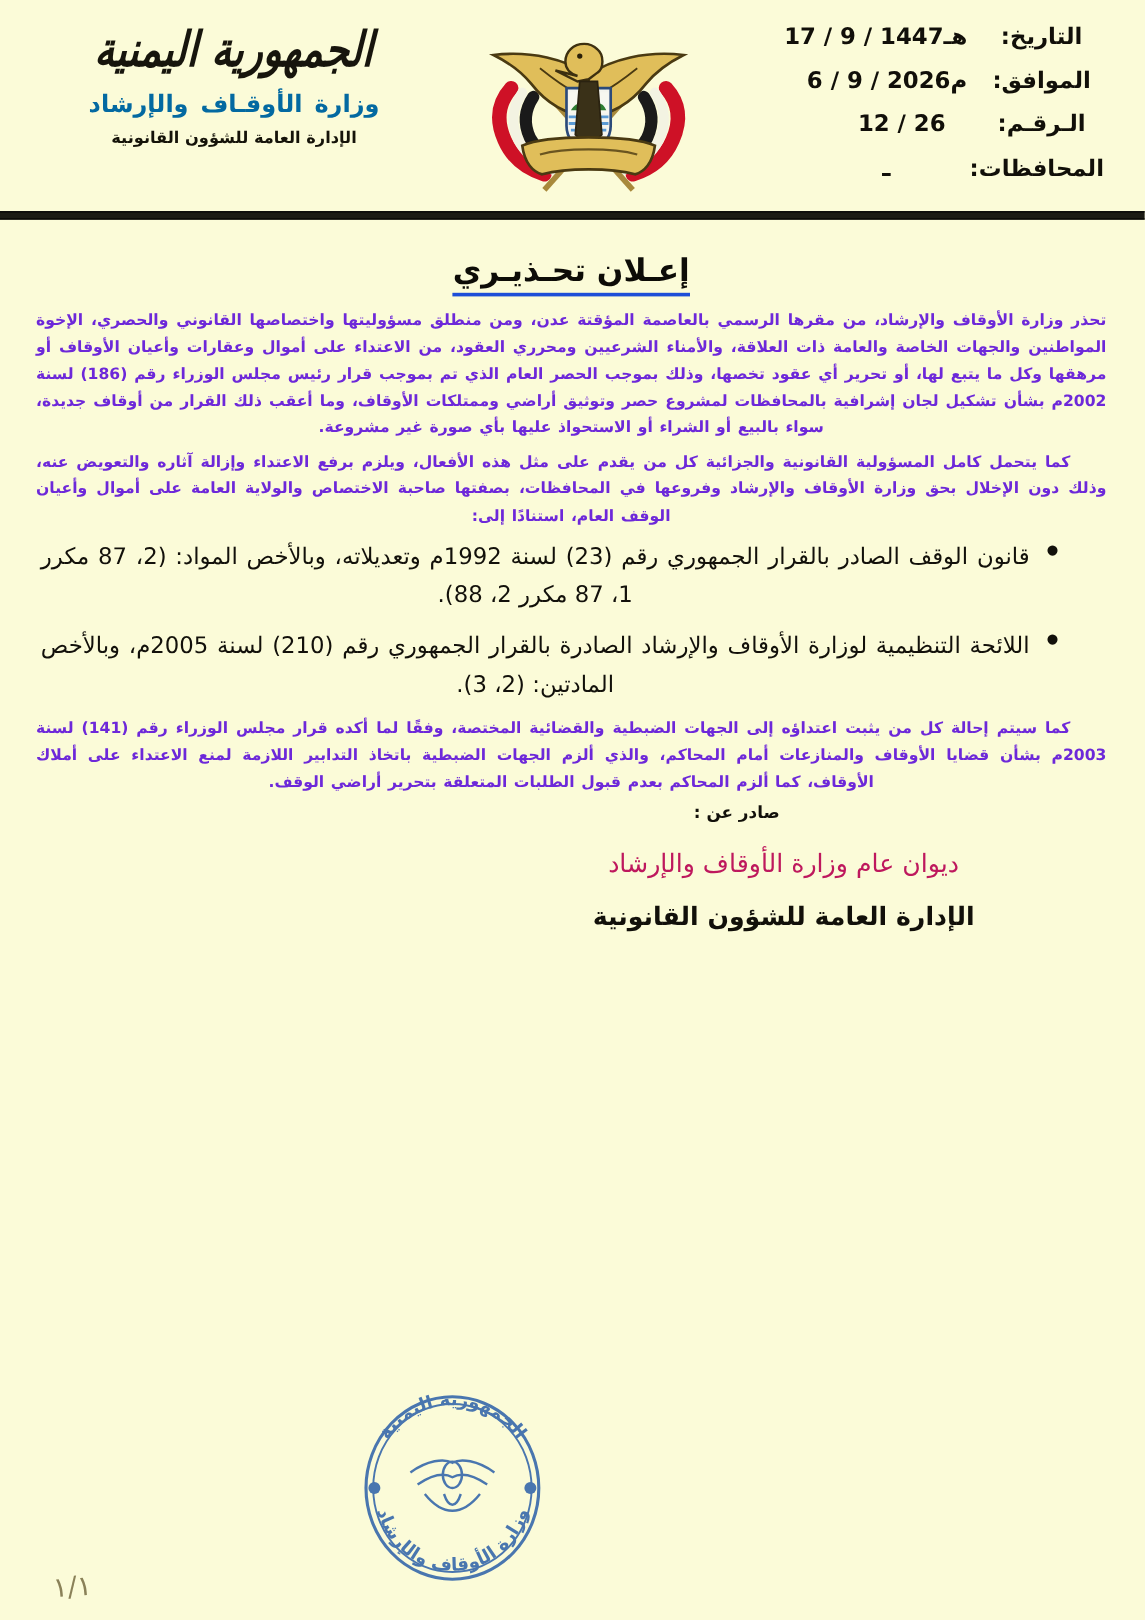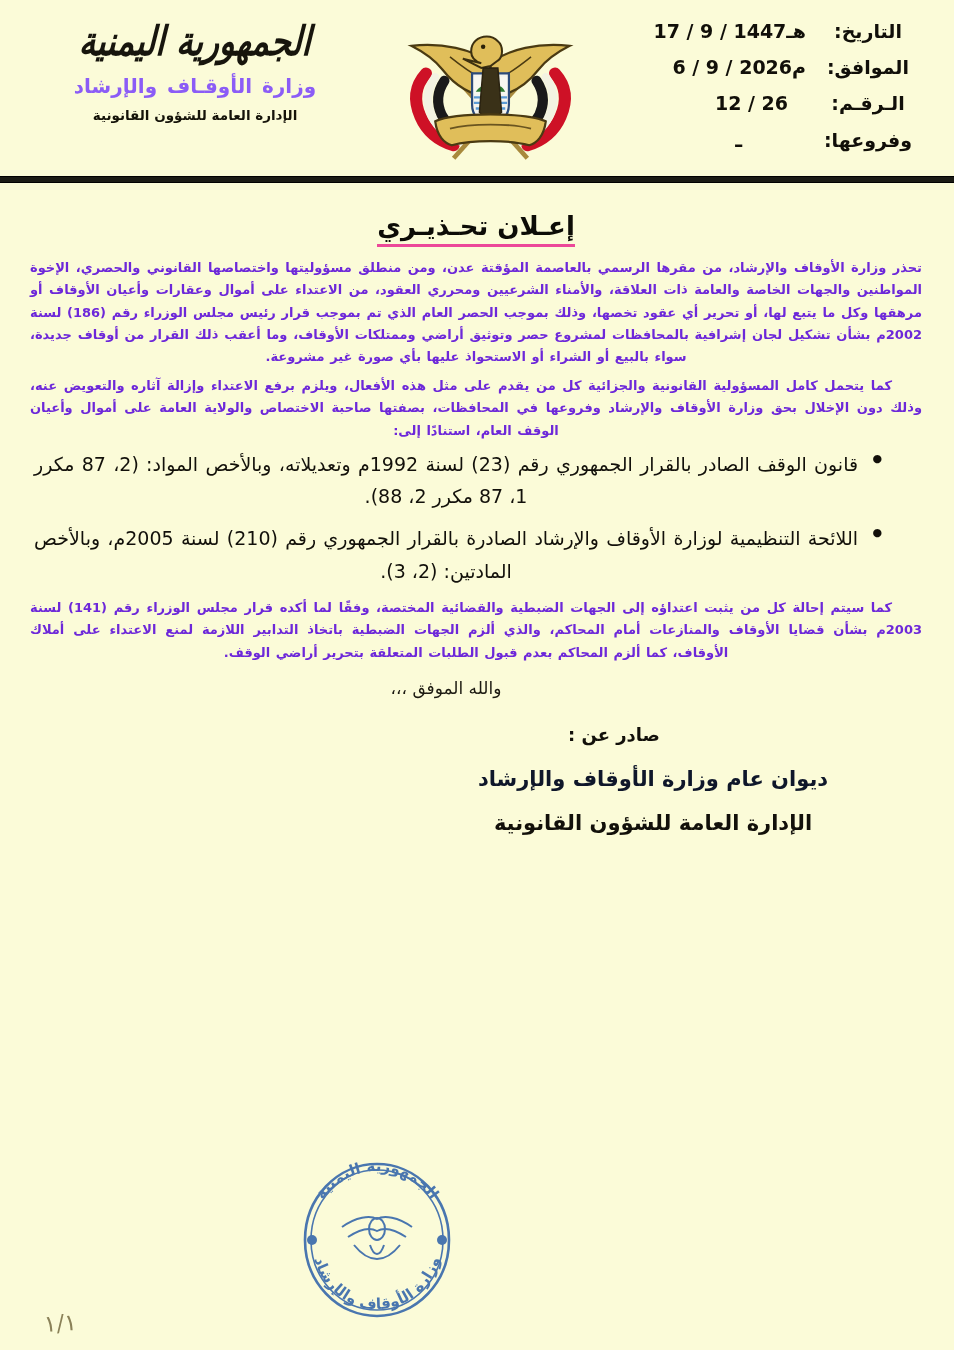--- a/index.html
+++ b/index.html
@@ -51,21 +51,21 @@
     line-height: 1.1;
     transform: scaleY(1.22) skewX(-3deg);
     transform-origin: center;
     margin-bottom: 14px;
     white-space: nowrap;
   }
   .ministry-name {
     font-size: 20px;
     font-weight: bold;
     letter-spacing: 1.2px;
-    color: #8b5cf6;
+    color: #0369a1;
     margin-bottom: 9px;
     word-spacing: 3px;
   }
   .dept-name {
     font-size: 13.5px;
     font-weight: bold;
     color: #151309;
     letter-spacing: 0.2px;
   }
 
@@ -129,21 +129,21 @@
 
   .doc-title {
     text-align: center;
     font-size: 26px;
     font-weight: bold;
     letter-spacing: 0px;
     color: #0d0c07;
     margin: 6px 0 16px 0;
   }
   .doc-title span {
-    border-bottom: 3px solid #ec4899;
+    border-bottom: 3px solid #1d4ed8;
     padding-bottom: 3px;
   }
 
   p.para {
     font-size: 13px;
     font-weight: bold;
     line-height: 1.72;
     text-align: justify;
     text-align-last: center;
     margin: 0 0 6px 0;
@@ -188,33 +188,33 @@
   }
 
   .sig-block {
     position: relative;
     text-align: center;
     width: 470px;
     margin: 0 0 0 0;
     padding-right: 34px;
   }
   .sig-from {
-    font-size: 18px;
+    font-size: 14px;
     font-weight: bold;
     margin-bottom: 22px;
     padding-right: 78px;
     text-align: center;
     color: #12100a;
   }
   .sig-line1 {
     font-size: 21px;
-    font-weight: bold;
+    font-weight: normal;
     letter-spacing: 0.3px;
     margin-bottom: 20px;
-    color: #0f172a;
+    color: #be185d;
   }
   .sig-line2 {
     font-size: 21px;
     font-weight: bold;
     letter-spacing: 0.3px;
     color: #12100a;
   }
 
   
   .stamp {
@@ -291,21 +291,21 @@
       </div>
       <div class="meta-row">
         <span class="meta-label">الموافق:</span>
         <span class="meta-value">6 / 9 / 2026م</span>
       </div>
       <div class="meta-row num">
         <span class="meta-label">الـرقـم:</span>
         <span class="meta-value">12 / 26</span>
       </div>
       <div class="meta-row att">
-        <span class="meta-label">وفروعها:</span>
+        <span class="meta-label">المحافظات:</span>
         <span class="meta-value">ـ</span>
       </div>
     </div>
   </div>
 
   <div class="rule"></div>
 
   <div class="content">
 
     <div class="doc-title">
@@ -315,21 +315,20 @@
     <p class="para">تحذر وزارة الأوقاف والإرشاد، من مقرها الرسمي بالعاصمة المؤقتة عدن، ومن منطلق مسؤوليتها واختصاصها القانوني والحصري، الإخوة المواطنين والجهات الخاصة والعامة ذات العلاقة، والأمناء الشرعيين ومحرري العقود، من الاعتداء على أموال وعقارات وأعيان الأوقاف أو مرهقها وكل ما يتبع لها، أو تحرير أي عقود تخصها، وذلك بموجب الحصر العام الذي تم بموجب قرار رئيس مجلس الوزراء رقم (186) لسنة 2002م بشأن تشكيل لجان إشرافية بالمحافظات لمشروع حصر وتوثيق أراضي وممتلكات الأوقاف، وما أعقب ذلك القرار من أوقاف جديدة، سواء بالبيع أو الشراء أو الاستحواذ عليها بأي صورة غير مشروعة.</p>
     <p class="para indent">كما يتحمل كامل المسؤولية القانونية والجزائية كل من يقدم على مثل هذه الأفعال، ويلزم برفع الاعتداء وإزالة آثاره والتعويض عنه، وذلك دون الإخلال بحق وزارة الأوقاف والإرشاد وفروعها في المحافظات، بصفتها صاحبة الاختصاص والولاية العامة على أموال وأعيان الوقف العام، استنادًا إلى:</p>
 
     <ul class="refs">
       <li>قانون الوقف الصادر بالقرار الجمهوري رقم (23) لسنة 1992م وتعديلاته، وبالأخص المواد: (2، 87 مكرر 1، 87 مكرر 2، 88).</li>
       <li>اللائحة التنظيمية لوزارة الأوقاف والإرشاد الصادرة بالقرار الجمهوري رقم (210) لسنة 2005م، وبالأخص المادتين: (2، 3).</li>
     </ul>
 
     <p class="para indent">كما سيتم إحالة كل من يثبت اعتداؤه إلى الجهات الضبطية والقضائية المختصة، وفقًا لما أكده قرار مجلس الوزراء رقم (141) لسنة 2003م بشأن قضايا الأوقاف والمنازعات أمام المحاكم، والذي ألزم الجهات الضبطية باتخاذ التدابير اللازمة لمنع الاعتداء على أملاك الأوقاف، كما ألزم المحاكم بعدم قبول الطلبات المتعلقة بتحرير أراضي الوقف.</p>
 
-    <div class="closing">والله الموفق ،،،</div>
 
     <div class="sig-block">
       <div class="sig-from">صادر عن :</div>
       <div class="sig-line1">ديوان عام وزارة الأوقاف والإرشاد</div>
       <div class="sig-line2">الإدارة العامة للشؤون القانونية</div>
     </div>
   </div>
 
   <svg class="stamp" viewBox="0 0 190 185">
     <defs>

